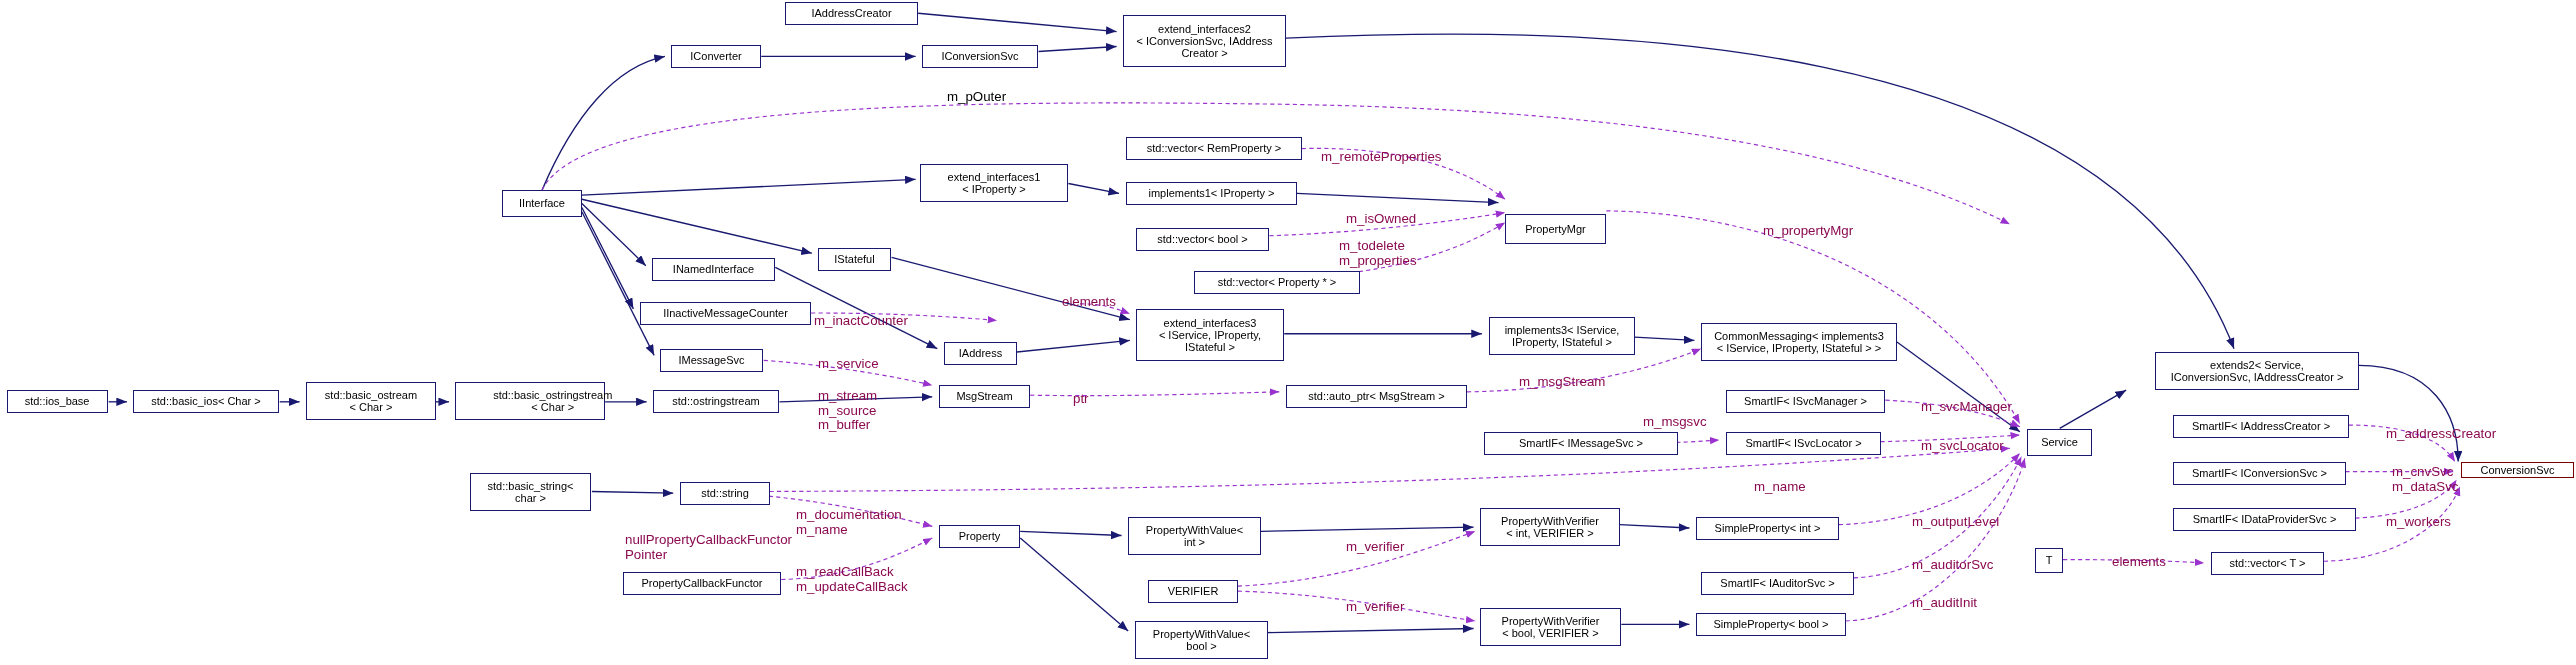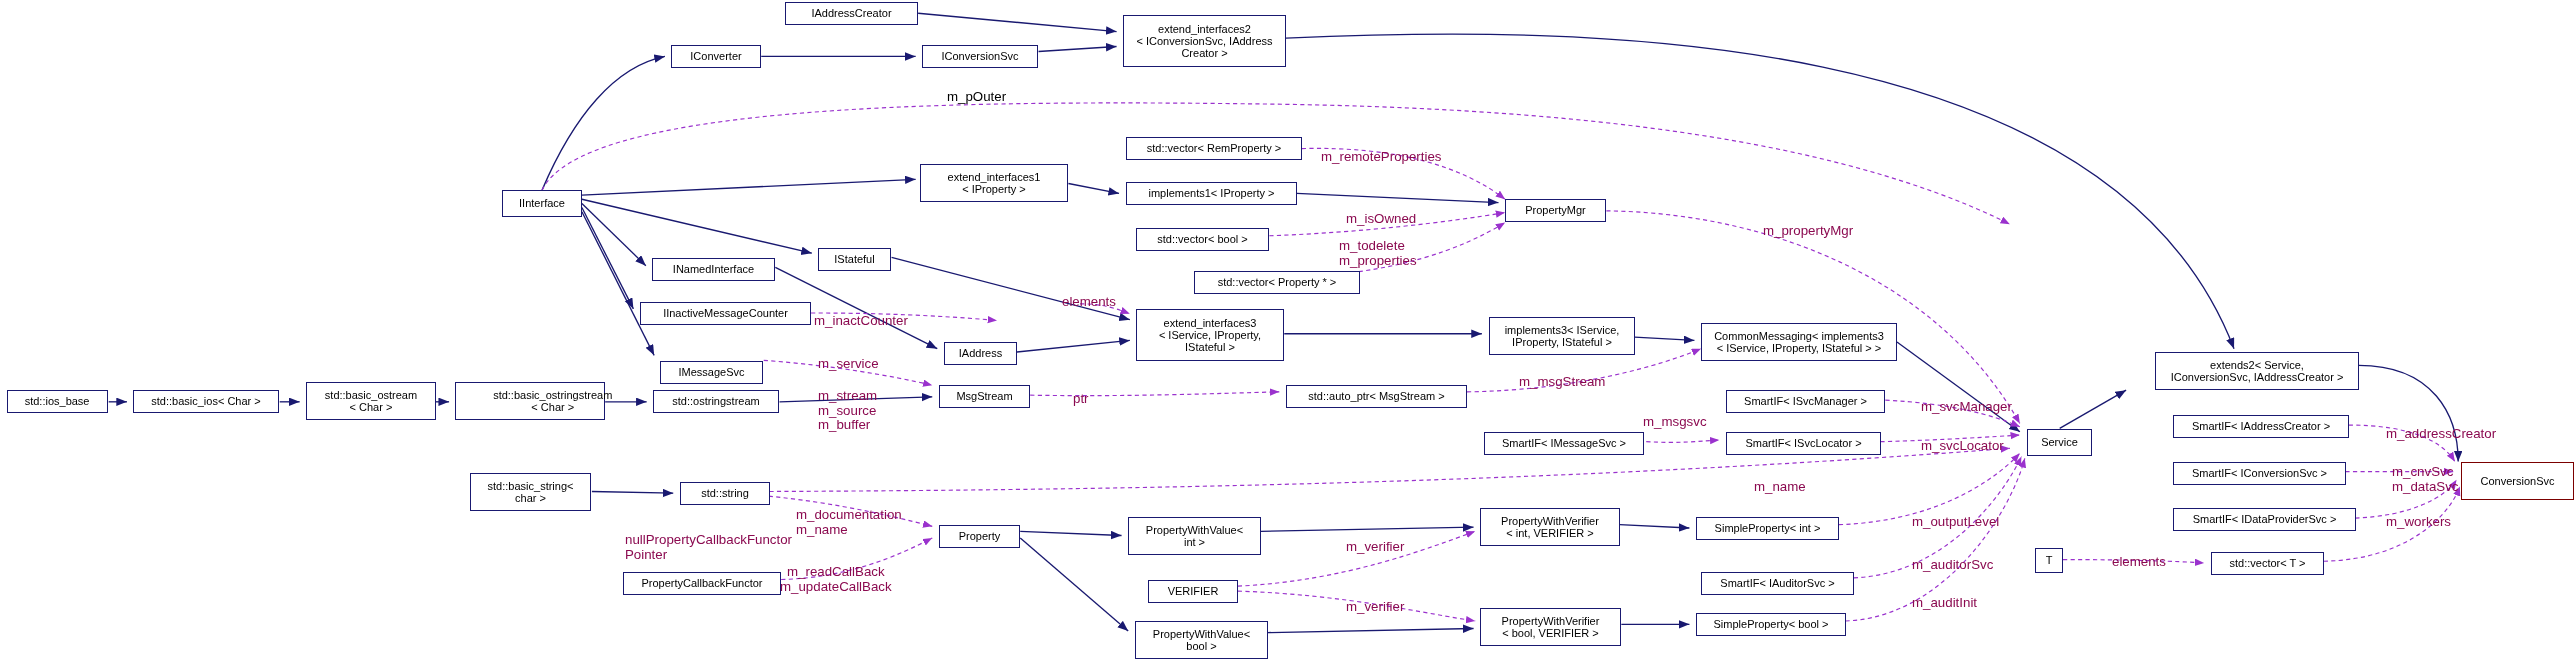--- a/index.html
+++ b/index.html
@@ -152,53 +152,53 @@
     <div class="node" style="left: 1123px; top: 15px; width: 163px; height: 52px;">extend_interfaces2
 &lt; IConversionSvc, IAddress
 Creator &gt;</div>
     <div class="node" style="left: 671px; top: 45px; width: 90px; height: 23px;">IConverter</div>
     <div class="node" style="left: 922px; top: 45px; width: 116px; height: 23px;">IConversionSvc</div>
     <div class="node" style="left: 922px; top: 168px; width: 83px; height: 23px;">IProperty</div>
     <div class="node" style="left: 920px; top: 164px; width: 148px; height: 38px;">extend_interfaces1
 &lt; IProperty &gt;</div>
     <div class="node" style="left: 1126px; top: 137px; width: 176px; height: 23px;">std::vector&lt; RemProperty &gt;</div>
     <div class="node" style="left: 1126px; top: 182px; width: 171px; height: 23px;">implements1&lt; IProperty &gt;</div>
-    <div class="node" style="left: 1505px; top: 199px; width: 101px; height: 23px;">PropertyMgr</div>
+    <div class="node" style="left: 1505px; top: 214px; width: 101px; height: 30px;">PropertyMgr</div>
     <div class="node" style="left: 502px; top: 190px; width: 80px; height: 26.6px;">IInterface</div>
     <div class="node" style="left: 1136px; top: 228px; width: 133px; height: 23px;">std::vector&lt; bool &gt;</div>
     <div class="node" style="left: 818px; top: 248px; width: 73px; height: 23px;">IStateful</div>
     <div class="node" style="left: 652px; top: 258px; width: 123px; height: 23px;">INamedInterface</div>
     <div class="node" style="left: 1194px; top: 271px; width: 166px; height: 23px;">std::vector&lt; Property * &gt;</div>
     <div class="node" style="left: 640px; top: 302px; width: 171px; height: 23px;">IInactiveMessageCounter</div>
     <div class="node" style="left: 1136px; top: 309px; width: 148px; height: 52px;">extend_interfaces3
 &lt; IService, IProperty,
 IStateful &gt;</div>
     <div class="node" style="left: 1489px; top: 317px; width: 146px; height: 38px;">implements3&lt; IService,
 IProperty, IStateful &gt;</div>
     <div class="node" style="left: 1701px; top: 323px; width: 196px; height: 38px;">CommonMessaging&lt; implements3
 &lt; IService, IProperty, IStateful &gt; &gt;</div>
     <div class="node" style="left: 2155px; top: 352px; width: 204px; height: 38px;">extends2&lt; Service,
 IConversionSvc, IAddressCreator &gt;</div>
-    <div class="node" style="left: 660px; top: 349px; width: 103px; height: 23px; margin-top: 12px;">IMessageSvc</div>
+    <div class="node" style="left: 660px; top: 349px; width: 103px; height: 23px;">IMessageSvc</div>
     <div class="node" style="left: 944px; top: 342px; width: 73px; height: 23px;">IAddress</div>
     <div class="node" style="left: 6.6px; top: 390px; width: 101px; height: 23px;">std::ios_base</div>
     <div class="node" style="left: 133px; top: 390px; width: 146px; height: 23px;">std::basic_ios&lt; Char &gt;</div>
     <div class="node" style="left: 306px; top: 382px; width: 130px; height: 38px;">std::basic_ostream
 &lt; Char &gt;</div>
     <div class="node" style="left: 455px; top: 382px; width: 150px; height: 38px; padding-left: 48px;">std::basic_ostringstream
 &lt; Char &gt;</div>
     <div class="node" style="left: 653px; top: 390px; width: 126px; height: 23px;">std::ostringstream</div>
     <div class="node" style="left: 939px; top: 385px; width: 91px; height: 23px;">MsgStream</div>
     <div class="node" style="left: 1286px; top: 385px; width: 181px; height: 23px;">std::auto_ptr&lt; MsgStream &gt;</div>
     <div class="node" style="left: 1726px; top: 390px; width: 159px; height: 23px;">SmartIF&lt; ISvcManager &gt;</div>
-    <div class="node" style="left: 1484px; top: 432px; width: 160px; height: 23px;">SmartIF&lt; IMessageSvc &gt;</div>
+    <div class="node" style="left: 1484px; top: 432px; width: 194px; height: 23px;">SmartIF&lt; IMessageSvc &gt;</div>
     <div class="node" style="left: 1726px; top: 432px; width: 155px; height: 23px;">SmartIF&lt; ISvcLocator &gt;</div>
     <div class="node" style="left: 2027px; top: 429px; width: 65px; height: 26.6px;">Service</div>
     <div class="node" style="left: 2173px; top: 415px; width: 176px; height: 23px;">SmartIF&lt; IAddressCreator &gt;</div>
-    <div class="node hl" style="left: 2461px; top: 462px; width: 113px; height: 38px;">ConversionSvc</div>
+    <div class="node hl" style="left: 2461px; top: 462px; width: 113px; height: 16px;">ConversionSvc</div>
     <div class="node" style="left: 470px; top: 473px; width: 121px; height: 38px;">std::basic_string&lt;
 char &gt;</div>
     <div class="node" style="left: 680px; top: 482px; width: 90px; height: 23px;">std::string</div>
     <div class="node" style="left: 2173px; top: 462px; width: 173px; height: 23px;">SmartIF&lt; IConversionSvc &gt;</div>
     <div class="node" style="left: 939px; top: 525px; width: 81px; height: 23px;">Property</div>
     <div class="node" style="left: 1128px; top: 517px; width: 133px; height: 38px;">PropertyWithValue&lt;
 int &gt;</div>
     <div class="node" style="left: 1480px; top: 508px; width: 140px; height: 38px;">PropertyWithVerifier
 &lt; int, VERIFIER &gt;</div>
     <div class="node" style="left: 1696px; top: 517px; width: 143px; height: 23px;">SimpleProperty&lt; int &gt;</div>
@@ -236,18 +236,18 @@
 m_dataSvc</div>
     <div class="lbl" style="left: 2386px; top: 515px;">m_workers</div>
     <div class="lbl" style="left: 1912px; top: 515px;">m_outputLevel</div>
     <div class="lbl" style="left: 796px; top: 508px;">m_documentation
 m_name</div>
     <div class="lbl" style="left: 1346px; top: 540px;">m_verifier</div>
     <div class="lbl" style="left: 1912px; top: 558px;">m_auditorSvc</div>
     <div class="lbl" style="left: 2112px; top: 555px;">elements</div>
     <div class="lbl" style="left: 625px; top: 533px;">nullPropertyCallbackFunctor
 Pointer</div>
-    <div class="lbl" style="left: 780px; top: 565px; text-align: center;">m_readCallBack
+    <div class="lbl" style="left: 796px; top: 565px;">m_readCallBack
 m_updateCallBack</div>
     <div class="lbl" style="left: 1346px; top: 600px;">m_verifier</div>
     <div class="lbl" style="left: 1912px; top: 596px;">m_auditInit</div>
   </div>
 
 
 </body></html>

